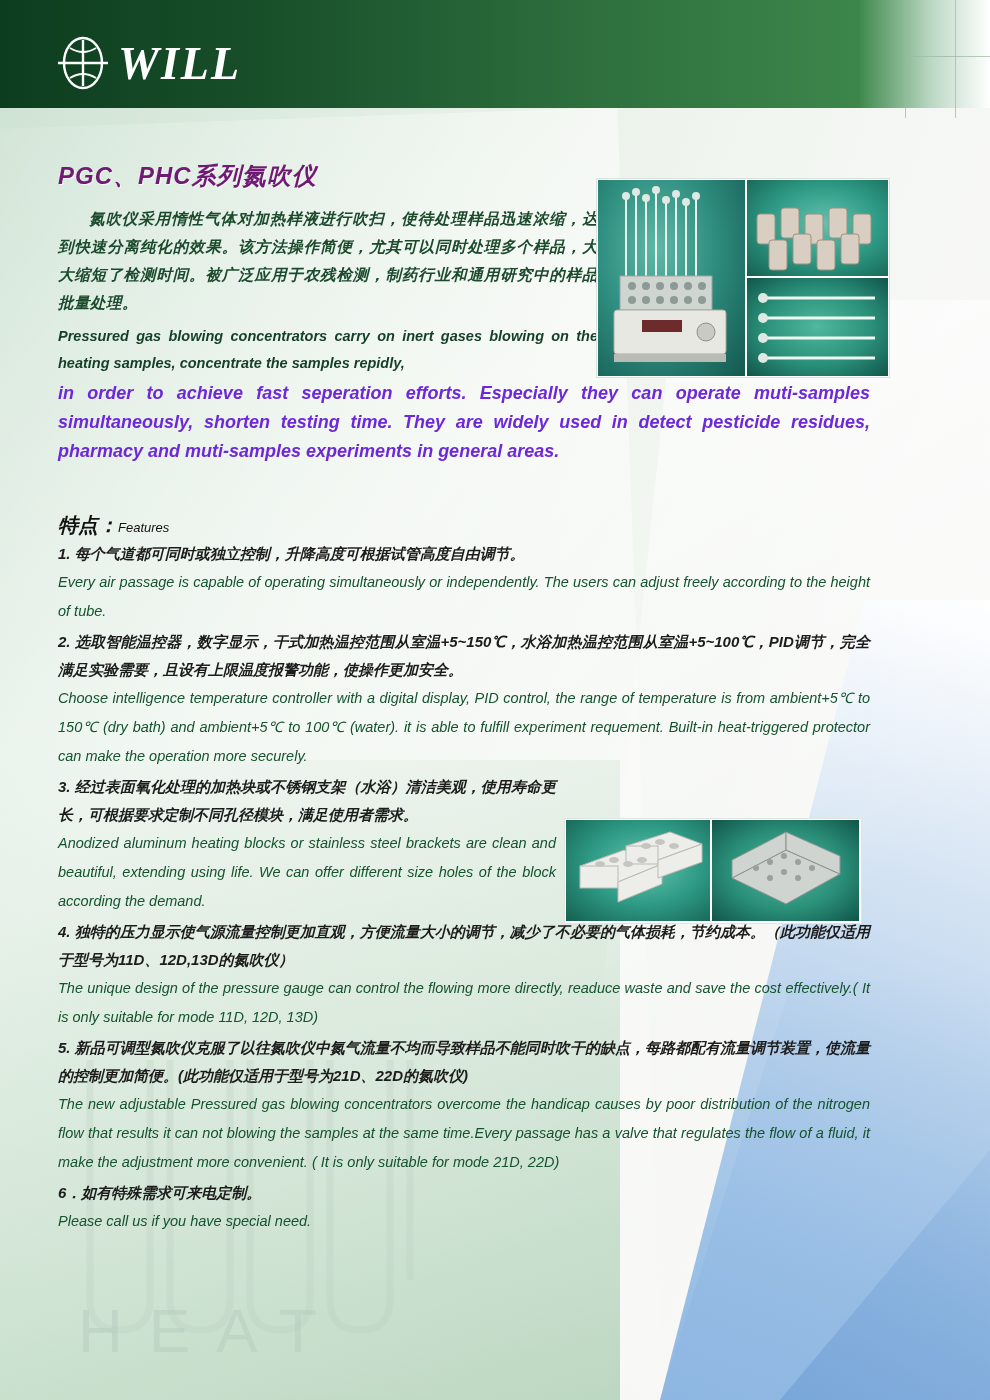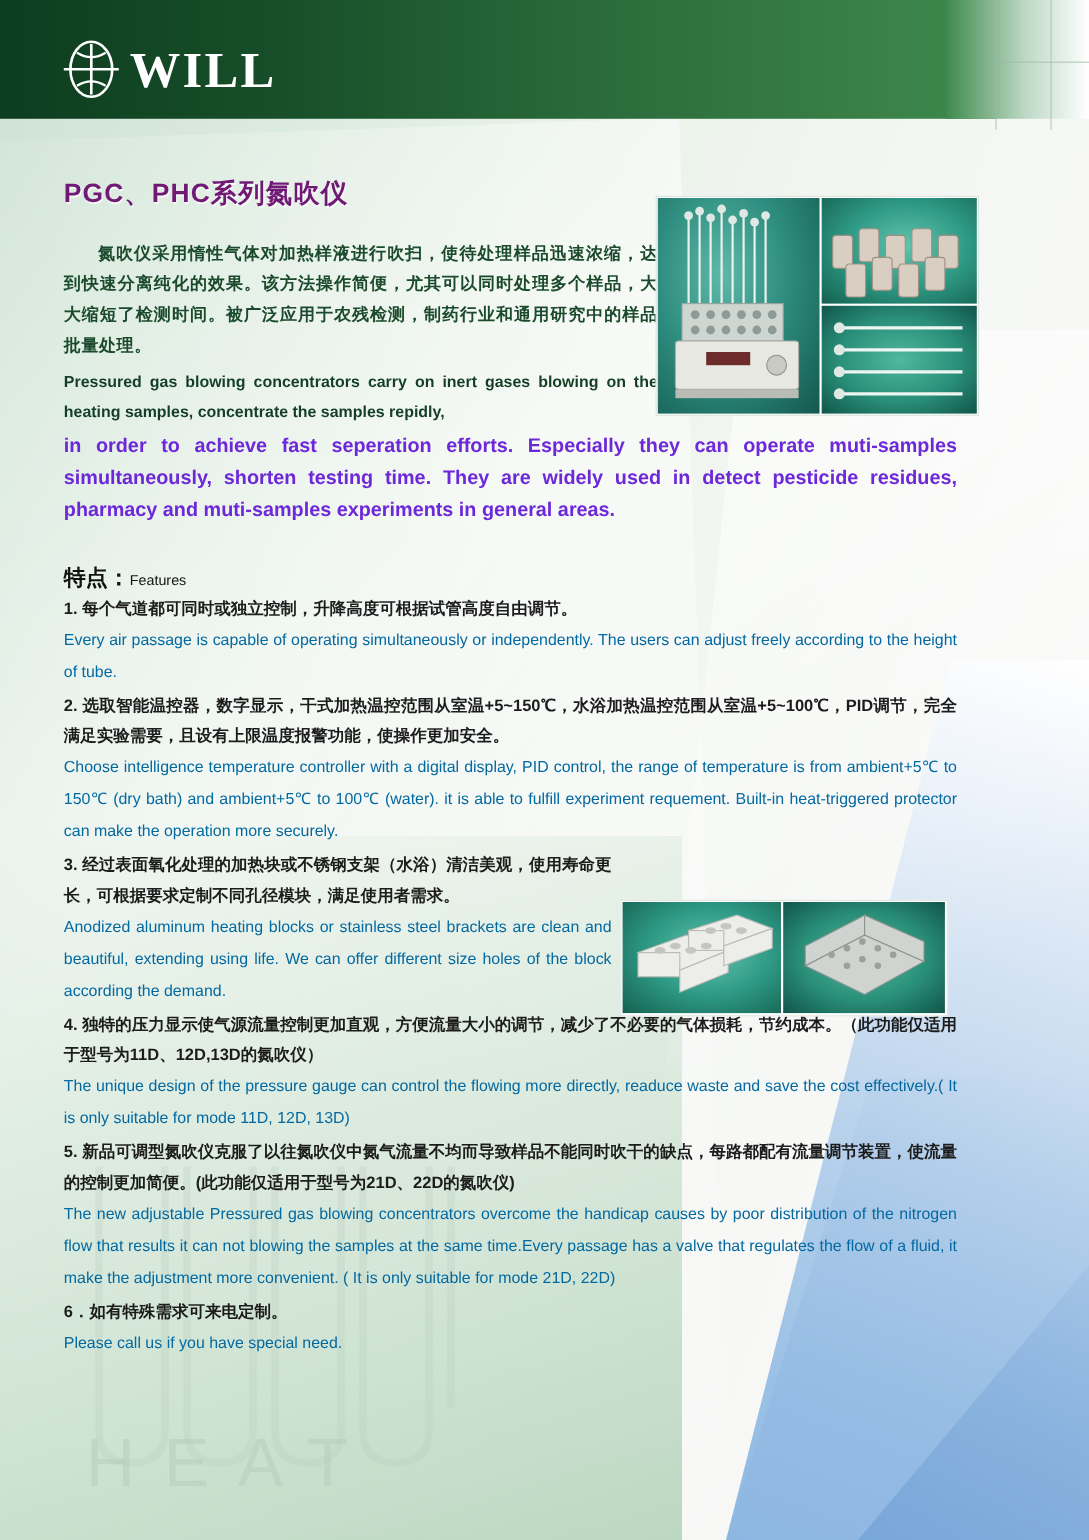--- a/index.html
+++ b/index.html
@@ -80,30 +80,30 @@
   }
   .logo-mark{
     width:62px;height:58px;position:relative;
   }
   .logo-text{
     font-size:46px;font-weight:bold;color:#ffffff;letter-spacing:2px;
     font-family:"Liberation Serif", serif;
   }
 
   
-  .content{position:absolute;left:0;top:0;width:990px;height:1400px;z-index:4;}
+  .content{position:absolute;left:0;top:0;width:990px;height:1400px;z-index:4;font-style:italic;}
 
   .title{
     position:absolute;left:58px;top:160px;
     font-size:24px;font-weight:bold;color:#701a75;letter-spacing:1px;
     text-shadow:1px 1px 0 rgba(255,255,255,.7);
   }
 
   .intro{
-    position:absolute;left:58px;top:205px;width:810px;margin-top:12px;
+    position:absolute;left:58px;top:205px;width:810px;
   }
   .intro p{margin:0;}
   .intro .cn{
     width:540px;font-size:15.5px;line-height:28px;color:#1b4a2c;font-weight:bold;
     text-align:justify;letter-spacing:.5px;
   }
   .intro .en-narrow{
     width:540px;font-size:14.5px;line-height:27px;color:#143f26;font-weight:bold;
     margin-top:6px;text-align:justify;
   }
@@ -128,21 +128,21 @@
     position:absolute;left:58px;top:512px;font-size:20px;color:#111;font-weight:bold;
   }
   .features-head .hd-en{font-weight:normal;font-size:13px;}
 
   .flist{position:absolute;left:58px;top:540px;width:812px;}
   .fitem{margin-bottom:2px;}
   .f-cn{
     font-size:15px;line-height:28px;color:#1c1c1c;font-weight:bold;text-align:justify;
   }
   .f-en{
-    font-size:14.5px;line-height:29px;color:#0369a1;text-align:justify;
+    font-size:14.5px;line-height:29px;color:#14532d;text-align:justify;
   }
   .f-en-narrow{width:498px;}
   .f-cn-narrow{width:498px;}
 
   
   .collage2{position:absolute;left:564px;top:818px;width:296px;height:104px;z-index:6;background:#fff;border:1px solid #dfe6e0;}
   .c2a{position:absolute;left:1px;top:1px;width:144px;height:101px;}
   .c2b{position:absolute;left:147px;top:1px;width:147px;height:101px;}
 </style>
 </head>

